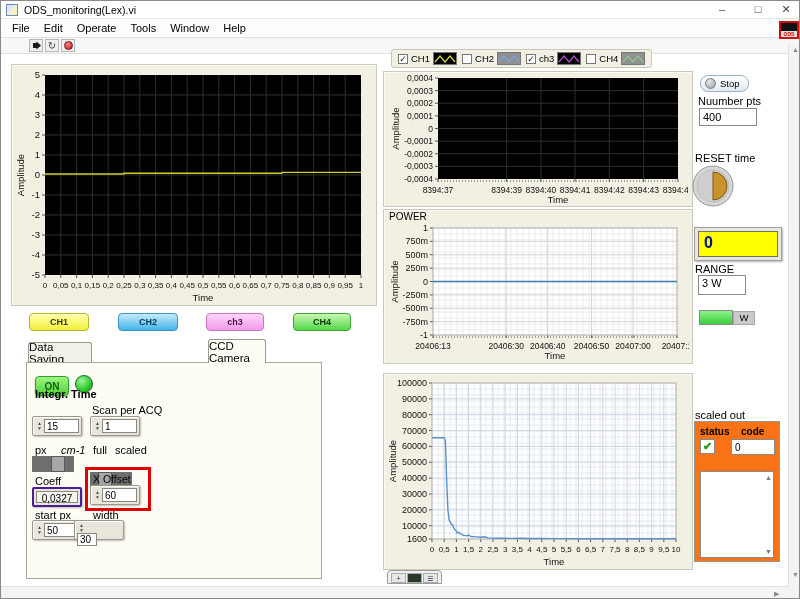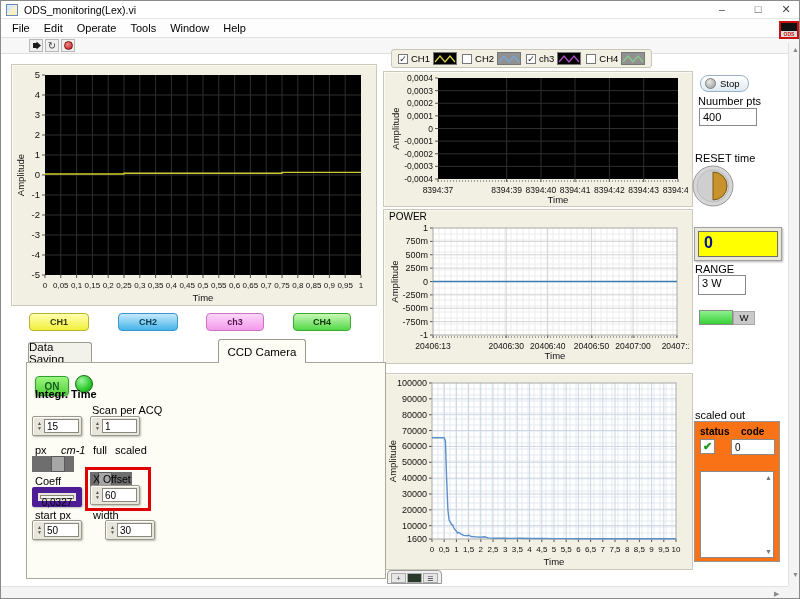--- a/index.html
+++ b/index.html
@@ -29,21 +29,21 @@
   .tab.sel{background:#fdfdf6;z-index:3;}
   .tabbody{background:#fdfdf6;border:1px solid #a8a89a;z-index:2;}
   .lbl{font-size:11px;white-space:nowrap;}
   .lbl.b{font-weight:bold;}
   
   .spin{display:flex;height:20px;width:50px;background:#e8e6da;border:1px solid #9b998c;border-radius:2px;
         box-shadow:1px 1px 0 #fff inset,1px 1px 2px rgba(0,0,0,.25);padding:2px;}
   .spin-ar{width:9px;display:flex;flex-direction:column;justify-content:center;align-items:center;font-size:5px;line-height:5px;color:#555;}
   .spin-in{flex:1;width:20px;border:1px solid #8a887c;background:#fff;font-size:10px;font-family:"Liberation Sans",sans-serif;padding:0 2px;}
   .flatfield{background:#fff;border:1px solid #8a8a8a;font-size:11px;padding:1px 3px;font-family:"Liberation Sans",sans-serif;}
-  .coeff{height:20px;width:50px;background:#e8e6da;border:6px solid #4c1d95;border-radius:2px;padding:2px;box-shadow:1px 1px 2px rgba(0,0,0,.25);}
+  .coeff{height:20px;width:50px;background:#e8e6da;border:2px solid #4c1d95;border-radius:2px;padding:2px;box-shadow:1px 1px 2px rgba(0,0,0,.25);}
   .coeff>div{background:#f4f4f0;border:1px solid #8a887c;height:100%;font-size:10px;text-align:center;line-height:13px;}
   .switch{width:42px;height:16px;background:#6e6e6e;position:relative;box-shadow:0 1px 0 #fff;}
   .switch .handle{position:absolute;top:0;width:14px;height:16px;background:#a6a6a6;border:1px solid #5a5a5a;}
   
   .legendbar{display:flex;align-items:center;gap:5px;background:#f2f0e3;border:1px solid #c9c7ba;border-radius:3px;padding:0 6px;}
   .cbx{width:10px;height:10px;border:1px solid #777;background:#fff;font-size:9px;line-height:9px;text-align:center;color:#222;}
   .legend-lb{font-size:9.5px;}
   .sample{width:24px;height:13px;border:1px solid #777;}
   
   .ydisp{background:#e9e7da;border:1px solid #a0a0a0;padding:3px;box-shadow:1px 1px 2px rgba(0,0,0,.3);}
@@ -204,23 +204,23 @@
         <text transform="translate(9,108) rotate(-90)" text-anchor="middle" font-size="9.5" fill="#111">Amplitude</text>
         <text x="188" y="234" text-anchor="middle" font-size="9.5" fill="#111">Time</text>
       </svg></div>
 
   <div class="abs chbtn" style="left: 28px; top: 312px; width: 60px; background: linear-gradient(rgb(255, 255, 176), rgb(242, 239, 58)); border-color: rgb(184, 180, 48); color: rgb(58, 58, 0);">CH1</div>
   <div class="abs chbtn" style="left: 117px; top: 312px; width: 60px; background: linear-gradient(rgb(198, 233, 251), rgb(69, 180, 234)); border-color: rgb(58, 150, 200); color: rgb(8, 58, 84);">CH2</div>
   <div class="abs chbtn" style="left: 205px; top: 312px; width: 58px; background: linear-gradient(rgb(251, 215, 248), rgb(244, 154, 236)); border-color: rgb(204, 116, 196); color: rgb(85, 16, 78);">ch3</div>
   <div class="abs chbtn" style="left: 292px; top: 312px; width: 58px; background: linear-gradient(rgb(201, 247, 181), rgb(82, 216, 72)); border-color: rgb(58, 168, 50); color: rgb(12, 58, 8);">CH4</div>
 
   <div class="abs tab" style="left:27px;top:341px;width:64px;height:21px;">Data Saving</div>
-  <div class="abs tab sel" style="left:217px;top:338px;width:88px;height:24px;">CCD Camera</div>
-
-  <div class="abs tabbody" style="left:25px;top:361px;width:360px;height:217px;">
+  <div class="abs tab sel" style="left:207px;top:338px;width:58px;height:24px;">CCD Camera</div>
+
+  <div class="abs tabbody" style="left:25px;top:361px;width:296px;height:217px;">
     <div class="abs onbtn" style="left:8px;top:13px;width:34px;height:20px;">ON</div>
     <span class="abs led" style="left:48px;top:12px;width:18px;height:18px;"></span>
 
     <span class="abs lbl b" style="left:8px;top:25px;">Integr. Time</span>
     <div class="abs spin" style="left:5px;top:53px;">
       <span class="spin-ar">
           <span>▲</span>
           <span>▼</span>
         </span>
       <input class="spin-in" value="15" style="">
@@ -265,21 +265,21 @@
     <span class="abs lbl" style="left:8px;top:146px;">start px</span>
     <div class="abs spin" style="left:5px;top:157px;">
       <span class="spin-ar">
           <span>▲</span>
           <span>▼</span>
         </span>
       <input class="spin-in" value="50" style="">
     </div>
 
     <span class="abs lbl" style="left:66px;top:146px;">width</span>
-    <div class="abs spin" style="left:78px;top:157px;">
+    <div class="abs spin" style="left:47px;top:157px;flex-direction:column;">
       <span class="spin-ar">
           <span>▲</span>
           <span>▼</span>
         </span>
       <input class="spin-in" value="30" style="">
     </div>
   </div>
 
   <div class="abs legendbar" style="left:390px;top:48px;height:19px;">
     <span class="legend-entry" style="display:flex;align-items:center;gap:3px;">

